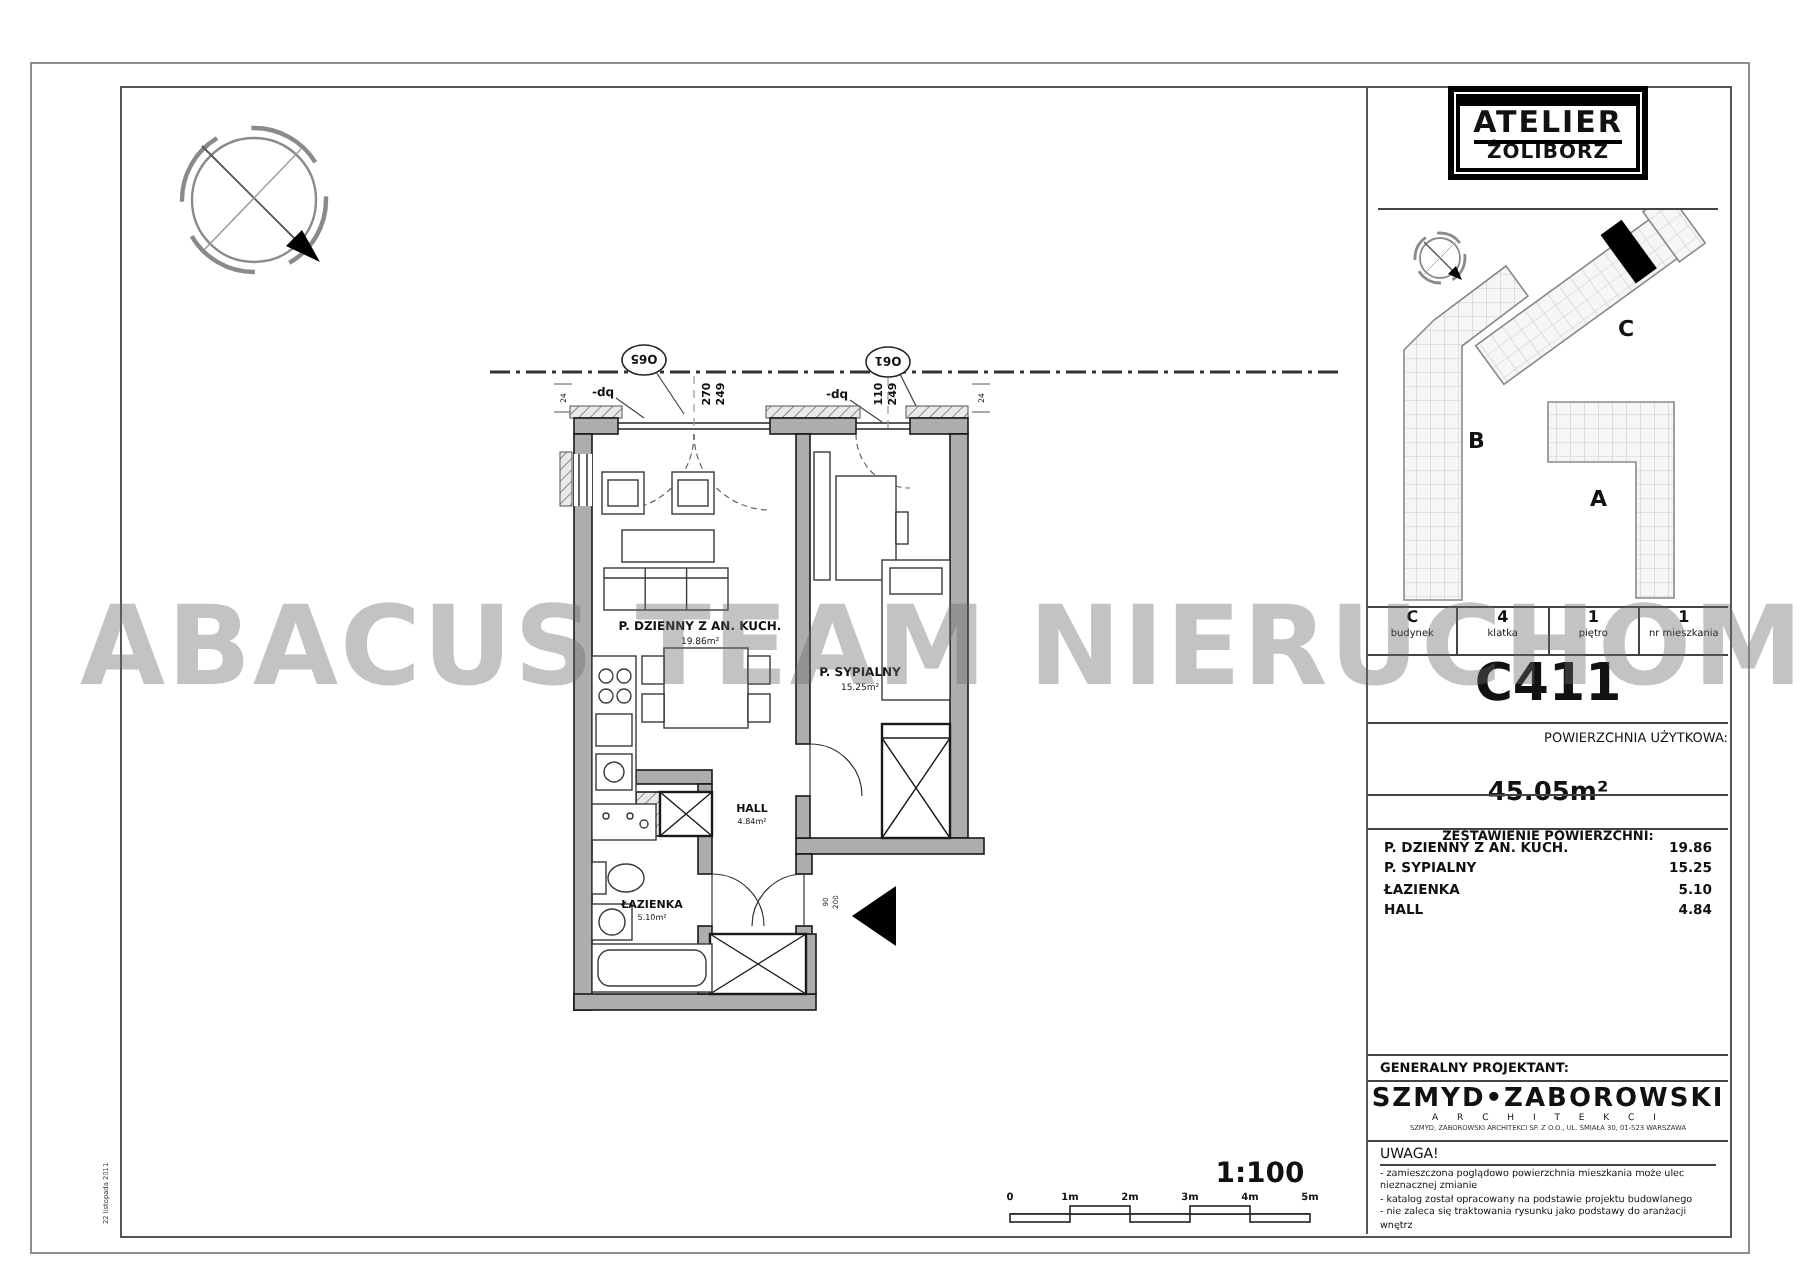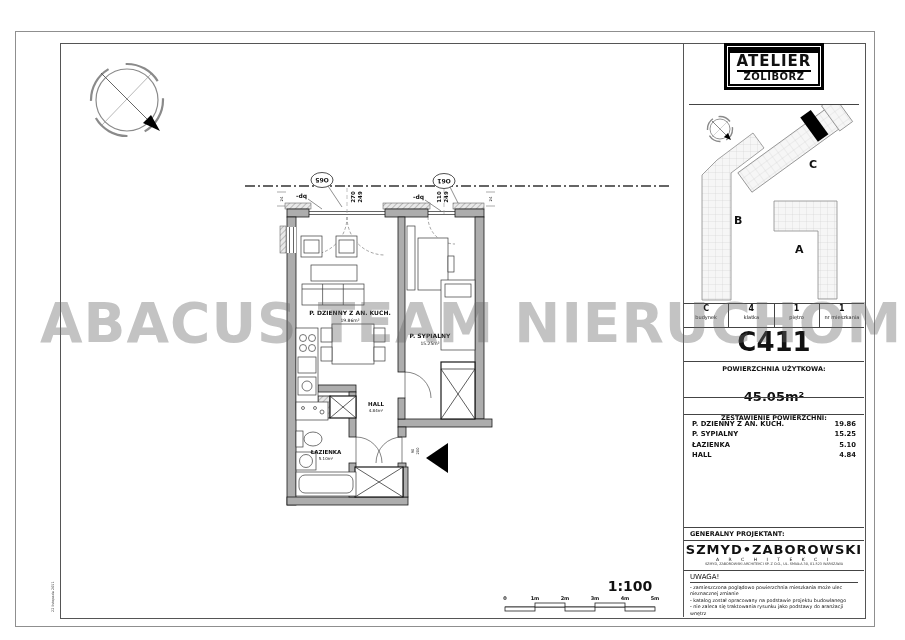--- a/index.html
+++ b/index.html
@@ -33,21 +33,21 @@
   .siteplan{height:198px;position:relative;}
   .siteplan svg{position:absolute;left:0;top:0;}
   .unit-table{height:25px;border-top:1px solid #444;border-bottom:1px solid #444;display:flex;}
   .unit-cell{flex:1;text-align:center;border-right:1px solid #444;padding-top:1px;}
   .unit-cell:last-child{border-right:none;}
   .unit-val{font-size:8px;font-weight:700;line-height:1.1;}
   .unit-lab{font-size:5px;line-height:1.2;}
   .apt-type{height:17px;text-align:center;font-size:10.5px;font-weight:700;padding-top:3px;}
   .apt-id{height:33px;text-align:center;font-size:26px;font-weight:700;line-height:1.1;}
   .area-sec{height:36px;border-top:1px solid #444;text-align:center;padding-top:3px;}
-  .area-label{font-size:6.5px;font-weight:700;}
+  .area-label{font-size:6.5px;font-weight:400;text-align:right;}
   .area-value{font-size:13px;font-weight:700;margin-top:16px;}
   .breakdown-label{height:13px;border-top:1px solid #444;text-align:center;font-size:6.5px;font-weight:700;padding-top:16px;}
   .rooms{height:46px;border-top:1px solid #444;padding:4px 8px 0;}
   .room-row{display:flex;justify-content:space-between;font-size:6.8px;line-height:1.52;}
   .room-name{font-weight:600;}
   .room-val{font-weight:700;}
   .spacer{flex:1;}
   .designer-label{height:13px;border-top:1px solid #444;font-size:6.5px;font-weight:700;padding:2px 6px 0;}
   .designer{height:30px;border-top:1px solid #444;text-align:center;padding-top:1px;}
   .designer-name{font-size:13px;font-weight:700;letter-spacing:1px;}

